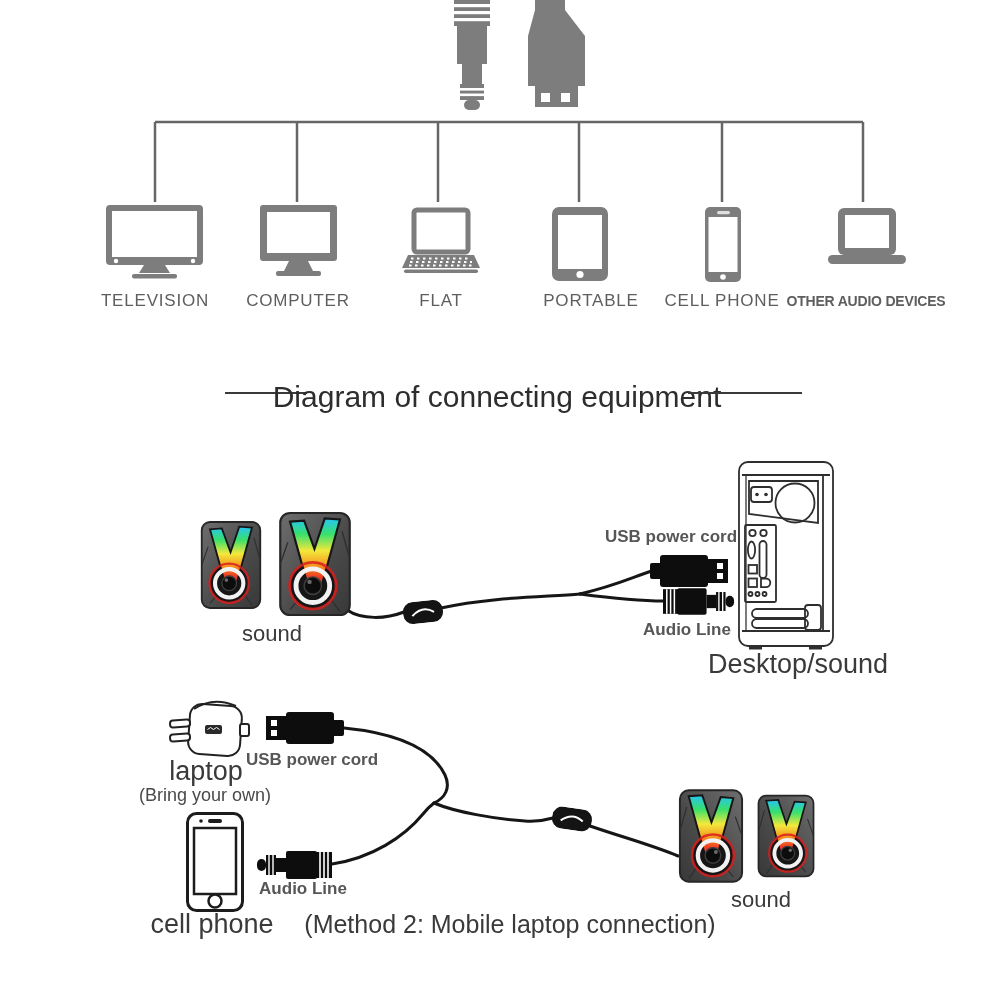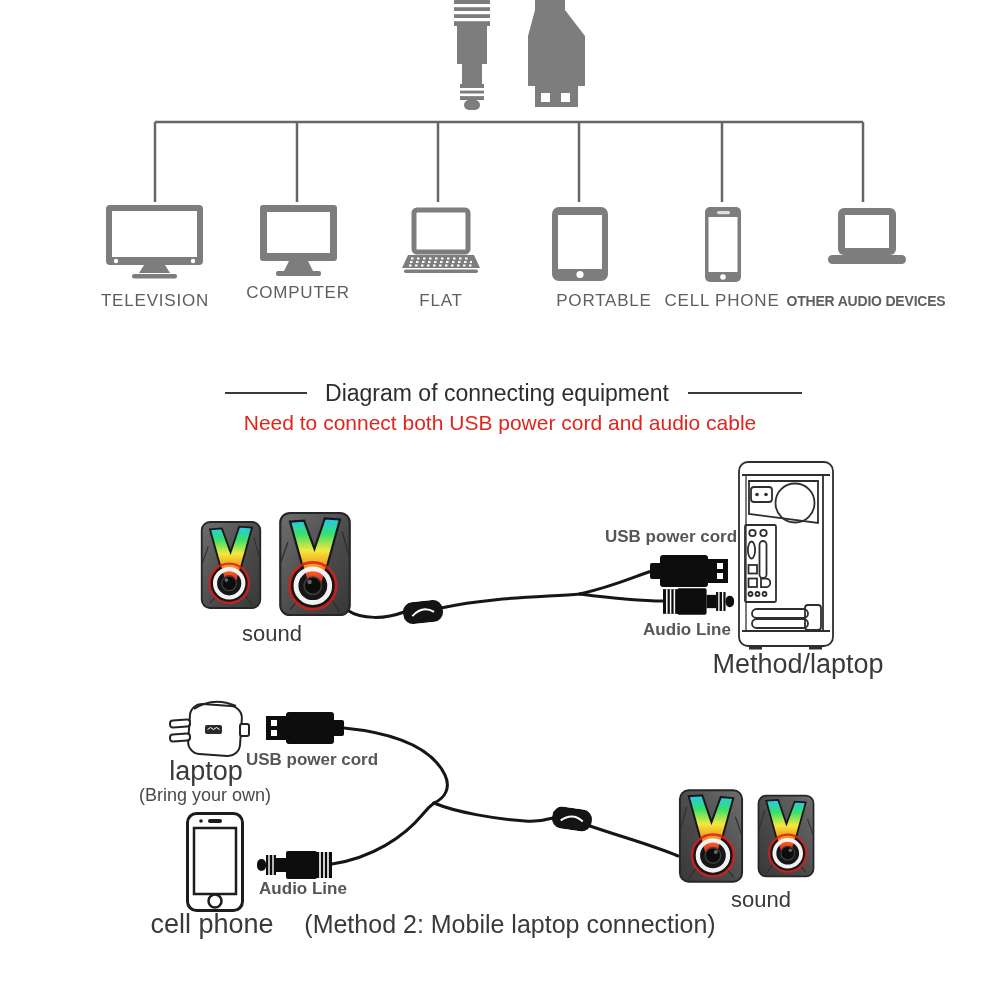--- a/index.html
+++ b/index.html
@@ -2,21 +2,21 @@
 <html><head>
 <meta charset="utf-8">
 <style>
   html,body{margin:0;padding:0;background:#fff;}
   .canvas{position:relative;width:1000px;height:1000px;background:#ffffff;overflow:hidden;
           font-family:"Liberation Sans","DejaVu Sans",sans-serif;}
   svg.art{position:absolute;left:0;top:0;width:1000px;height:1000px;}
   .lbl{position:absolute;white-space:nowrap;transform:translateX(-50%);}
   .devlbl{font-size:17px;color:#5e5e5e;letter-spacing:.8px;font-weight:500;}
   .devlbl.cond{font-size:14px;letter-spacing:-.2px;font-weight:bold;}
-  .title{font-size:23px;color:#2d2d2d;}
+  .title{font-size:30px;color:#2d2d2d;}
   .subtitle{font-size:21px;color:#e1251b;}
   .dash{position:absolute;height:2px;background:#3a3a3a;}
   .cap{font-size:22px;color:#3a3a3a;}
   .smallbold{font-size:17px;font-weight:700;color:#565656;}
   .note{font-size:18px;color:#4a4a4a;}
 </style>
 </head>
 <body>
 
 <div class="canvas">
@@ -221,35 +221,34 @@
   <g transform="translate(552,808) rotate(8 20 11)">
     <use href="#vol" width="40" height="22"></use>
   </g>
   <g transform="scale(-1,1)">
     <use href="#spk" x="-818" y="793" width="64" height="86"></use>
     <use href="#spk" x="-745" y="787" width="68" height="98"></use>
   </g>
 </svg>
 
   <div class="lbl devlbl" style="left:155px;top:291px">TELEVISION</div>
-  <div class="lbl devlbl" style="left:298px;top:283px">COMPUTER</div>
+  <div class="lbl devlbl" style="left:298px;top:291px">COMPUTER</div>
   <div class="lbl devlbl" style="left:441px;top:291px">FLAT</div>
-  <div class="lbl devlbl" style="left:604px;top:291px">PORTABLE</div>
+  <div class="lbl devlbl" style="left:591px;top:291px">PORTABLE</div>
   <div class="lbl devlbl" style="left:722px;top:291px">CELL PHONE</div>
   <div class="lbl devlbl cond" style="left:866px;top:293px">OTHER AUDIO DEVICES</div>
 
   <div class="dash" style="left:225px;top:392px;width:82px"></div>
   <div class="lbl title" style="left:497px;top:380px">Diagram of connecting equipment</div>
   <div class="dash" style="left:688px;top:392px;width:114px"></div>
-  <div class="lbl subtitle" style="left:500px;top:411px">Need to connect both USB power cord and audio cable</div>
 
   <div class="lbl cap" style="left:272px;top:621px">sound</div>
   <div class="lbl smallbold" style="left:671px;top:527px">USB power cord</div>
   <div class="lbl smallbold" style="left:687px;top:620px">Audio Line</div>
-  <div class="lbl cap" style="left:798px;top:649px;font-size:27px">Method/laptop</div>
+  <div class="lbl cap" style="left:798px;top:649px;font-size:27px">Desktop/sound</div>
 
   <div class="lbl cap" style="left:206px;top:756px;font-size:27px">laptop</div>
   <div class="lbl note" style="left:205px;top:785px">(Bring your own)</div>
   <div class="lbl smallbold" style="left:312px;top:750px">USB power cord</div>
   <div class="lbl cap" style="left:212px;top:909px;font-size:27px">cell phone</div>
   <div class="lbl smallbold" style="left:303px;top:879px">Audio Line</div>
   <div class="lbl cap" style="left:761px;top:887px">sound</div>
   <div class="lbl cap" style="left:510px;top:910px;font-size:25px">(Method 2: Mobile laptop connection)</div>
 
 </div>

